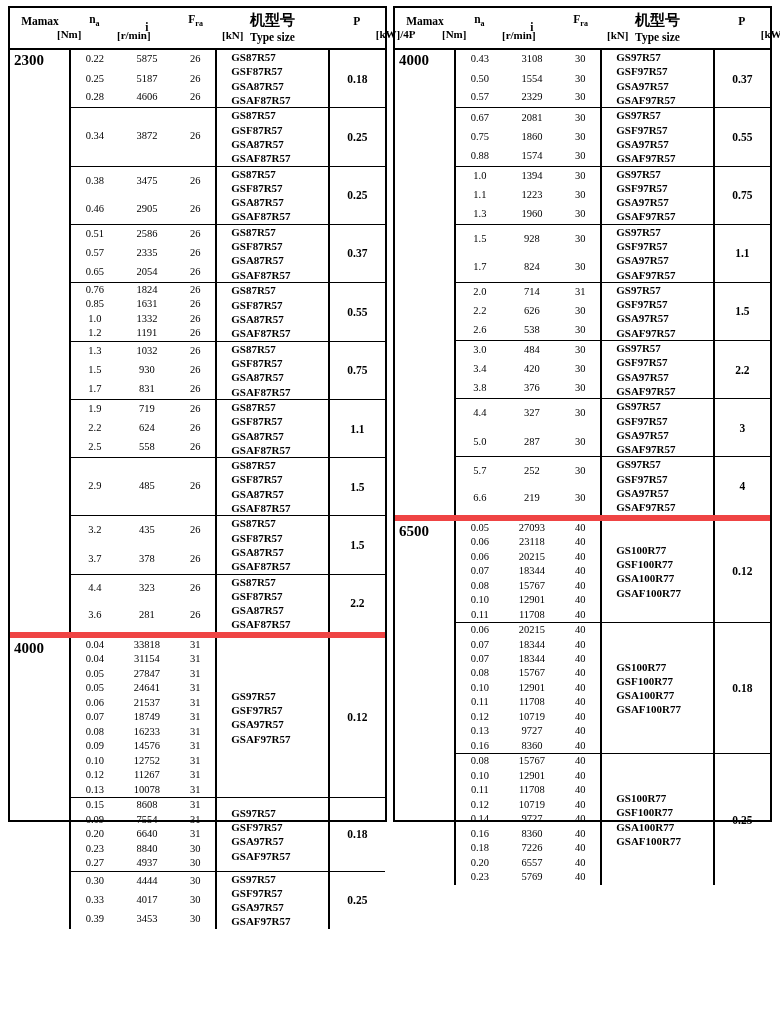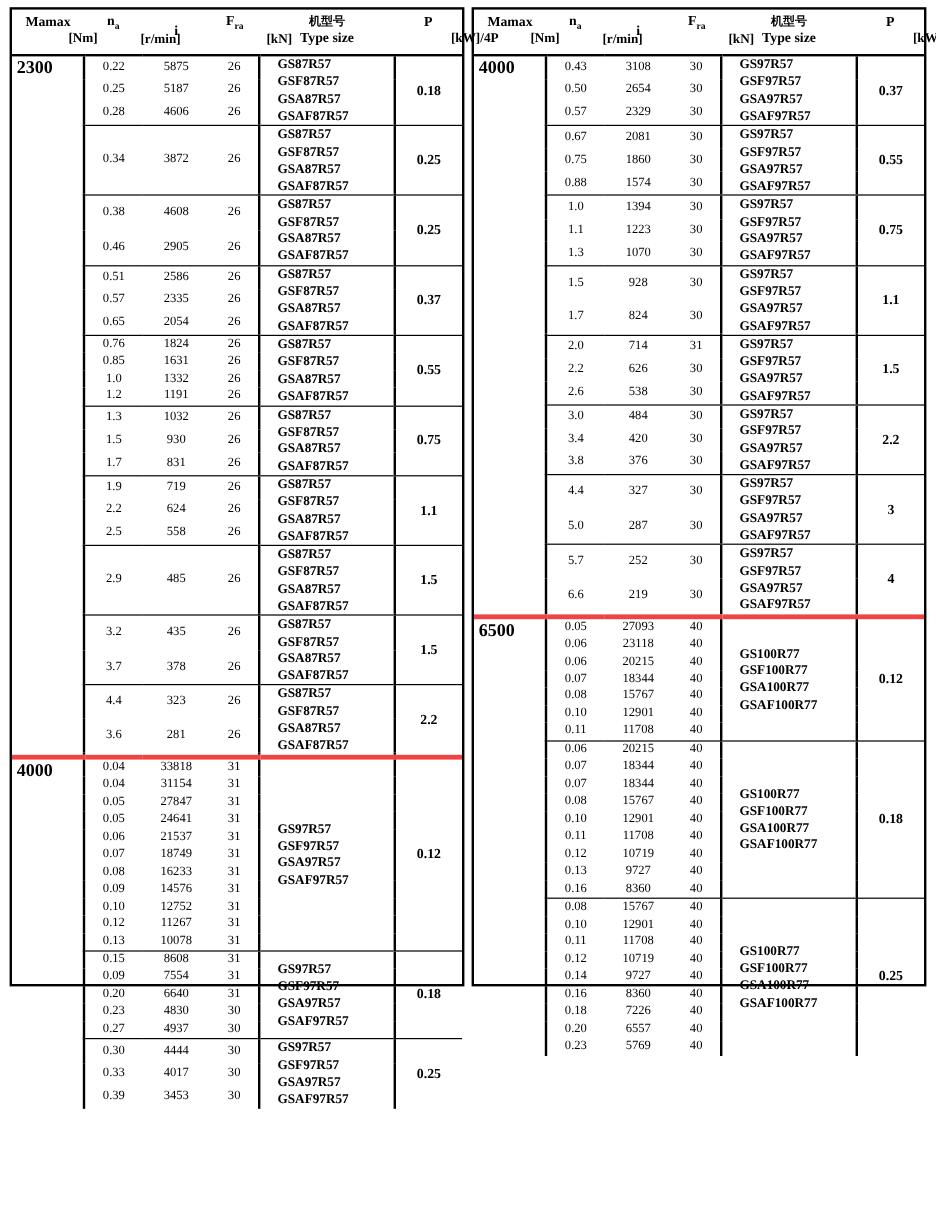--- a/index.html
+++ b/index.html
@@ -7,37 +7,37 @@
   .page{width:780px;height:826px;box-sizing:border-box;padding:6px 8px 4px 8px;display:flex;gap:6px;}
   .col{flex:1;display:flex;flex-direction:column;border:2px solid #000;box-sizing:border-box;}
   table{border-collapse:collapse;width:100%;table-layout:fixed;}
   td,th{padding:0;margin:0;}
   .hdr th{
     border-bottom:2px solid #000;
     font-weight:bold;font-size:11.5px;text-align:center;vertical-align:middle;
     padding:3px 1px 4px 1px;line-height:1.25;
   }
   .hdr .sub{font-weight:bold;font-size:11px;margin-left:46px;}
-  .cn{font-size:10px;font-family:"DejaVu Sans", sans-serif;font-weight:bold;}
+  .cn{font-size:15px;font-family:"DejaVu Sans", sans-serif;font-weight:bold;}
   .mamax{
     font-weight:bold;font-size:15px;vertical-align:top;text-align:left;
     padding-left:4px;padding-top:2px;border-right:2px solid #000;
   }
   .num{font-size:10.5px;text-align:center;vertical-align:middle;line-height:1.38;}
   .na{text-align:center;}
   .types{
     font-weight:bold;font-size:11px;text-align:left;padding-left:14px;
     border-left:2px solid #000;vertical-align:middle;line-height:1.3;
   }
   .p{
     font-weight:bold;font-size:11.5px;text-align:center;vertical-align:middle;
     border-left:2px solid #000;
   }
   .sep td{border-top:1px solid #000;}
-  .blockline td{border-top:4px solid #ef4444;}
+  .blockline td{border-top:6px solid #ef4444;}
   .w-ma{width:16%;}
   .w-na{width:13%;}
   .w-i{width:15%;}
   .w-fra{width:11%;}
   .w-ts{width:30%;}
   .w-p{width:15%;}
   sub{font-size:8px;}
 </style>
 </head>
 <body>
@@ -132,21 +132,21 @@
             <td class="num"></td>
             <td class="num"></td>
           </tr>
           <tr>
             <td class="num na"></td>
             <td class="num"></td>
             <td class="num"></td>
           </tr>
           <tr class="sep">
             <td class="num na">0.38</td>
-            <td class="num">4608</td>
+            <td class="num">3475</td>
             <td class="num">26</td>
             <td class="types" rowspan="4">
               <div>GS87R57</div>
               <div>GSF87R57</div>
               <div>GSA87R57</div>
               <div>GSAF87R57</div>
             </td>
             <td class="p" rowspan="4">0.25</td>
           </tr>
           <tr>
@@ -433,21 +433,21 @@
             <td class="num">7554</td>
             <td class="num">31</td>
           </tr>
           <tr>
             <td class="num na">0.20</td>
             <td class="num">6640</td>
             <td class="num">31</td>
           </tr>
           <tr>
             <td class="num na">0.23</td>
-            <td class="num">4830</td>
+            <td class="num">8840</td>
             <td class="num">30</td>
           </tr>
           <tr>
             <td class="num na">0.27</td>
             <td class="num">4937</td>
             <td class="num">30</td>
           </tr>
           <tr class="sep">
             <td class="num na">0.30</td>
             <td class="num">4444</td>
@@ -525,21 +525,21 @@
             <td class="types" rowspan="4">
               <div>GS97R57</div>
               <div>GSF97R57</div>
               <div>GSA97R57</div>
               <div>GSAF97R57</div>
             </td>
             <td class="p" rowspan="4">0.37</td>
           </tr>
           <tr>
             <td class="num na">0.50</td>
-            <td class="num">2654</td>
+            <td class="num">1554</td>
             <td class="num">30</td>
           </tr>
           <tr>
             <td class="num na">0.57</td>
             <td class="num">2329</td>
             <td class="num">30</td>
           </tr>
           <tr>
             <td class="num na"></td>
             <td class="num"></td>
@@ -584,21 +584,21 @@
             </td>
             <td class="p" rowspan="4">0.75</td>
           </tr>
           <tr>
             <td class="num na">1.1</td>
             <td class="num">1223</td>
             <td class="num">30</td>
           </tr>
           <tr>
             <td class="num na">1.3</td>
-            <td class="num">1070</td>
+            <td class="num">1960</td>
             <td class="num">30</td>
           </tr>
           <tr>
             <td class="num na"></td>
             <td class="num"></td>
             <td class="num"></td>
           </tr>
           <tr class="sep">
             <td class="num na">1.5</td>
             <td class="num">928</td>

